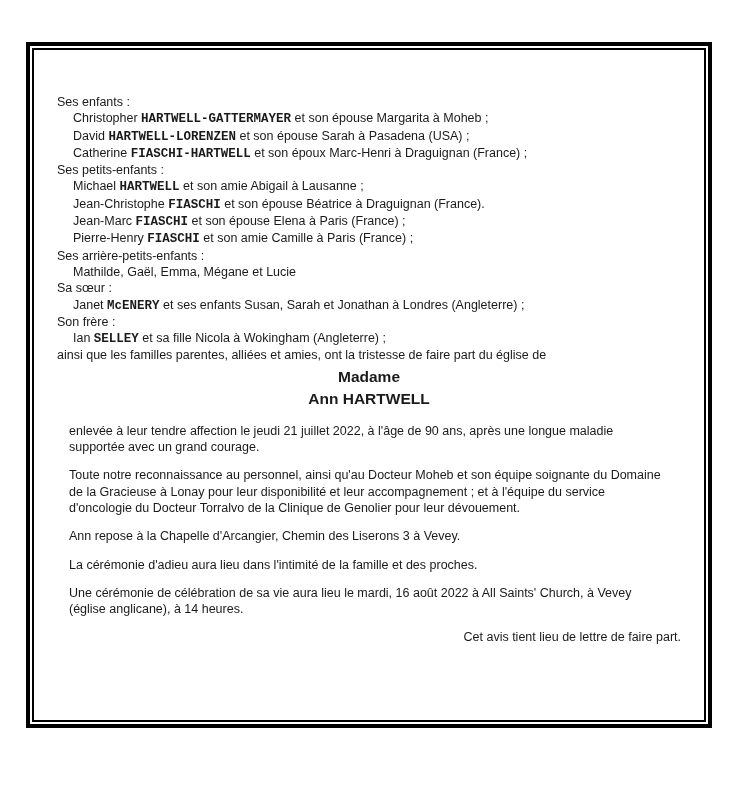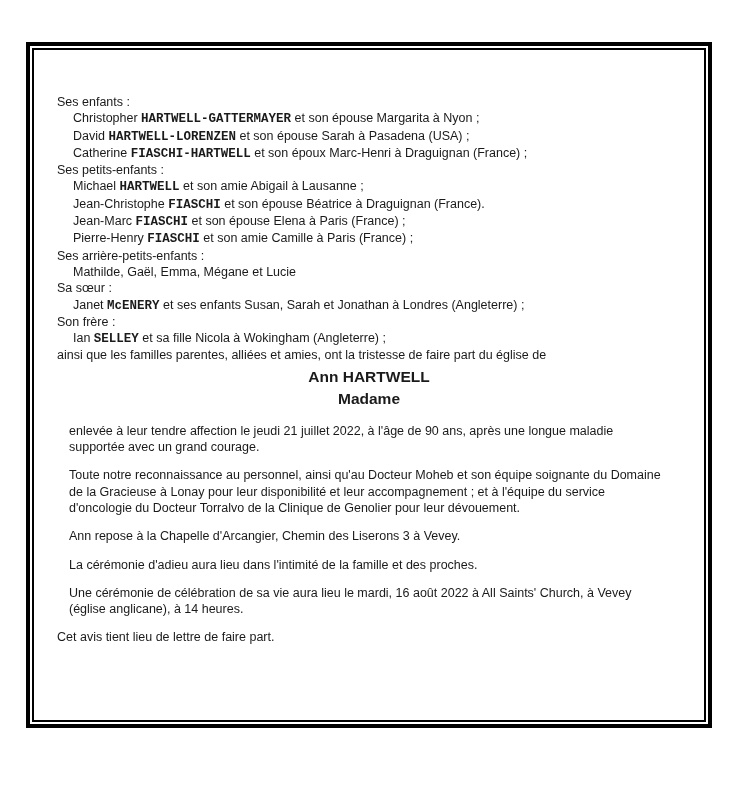--- a/index.html
+++ b/index.html
@@ -48,52 +48,52 @@
     text-align: center;
     font-weight: bold;
     font-size: 15.5px;
     line-height: 22px;
   }
   .para-group .line { margin: 12px; }
   .group-a { margin-top: 13px; }
   .group-b { margin-top: 10px; }
   .closing {
     margin-top: 10px;
-    text-align: left;
+    text-align: right;
   }
 </style>
 </head>
 <body>
 
 <div class="frame">
   <div class="frame-inner">
     <div class="content">
 
       <div class="family">
           <div class="line"><span>Ses enfants :</span></div>
-          <div class="line indent"><span>Christopher </span><span class="bold">HARTWELL-GATTERMAYER</span><span> et son épouse Margarita à Nyon ;</span></div>
+          <div class="line indent"><span>Christopher </span><span class="bold">HARTWELL-GATTERMAYER</span><span> et son épouse Margarita à Moheb ;</span></div>
           <div class="line indent"><span>David </span><span class="bold">HARTWELL-LORENZEN</span><span> et son épouse Sarah à Pasadena (USA) ;</span></div>
           <div class="line indent"><span>Catherine </span><span class="bold">FIASCHI-HARTWELL</span><span> et son époux Marc-Henri à Draguignan (France) ;</span></div>
           <div class="line"><span>Ses petits-enfants :</span></div>
           <div class="line indent"><span>Michael </span><span class="bold">HARTWELL</span><span> et son amie Abigail à Lausanne ;</span></div>
           <div class="line indent"><span>Jean-Christophe </span><span class="bold">FIASCHI</span><span> et son épouse Béatrice à Draguignan (France).</span></div>
           <div class="line indent"><span>Jean-Marc </span><span class="bold">FIASCHI</span><span> et son épouse Elena à Paris (France) ;</span></div>
           <div class="line indent"><span>Pierre-Henry </span><span class="bold">FIASCHI</span><span> et son amie Camille à Paris (France) ;</span></div>
           <div class="line"><span>Ses arrière-petits-enfants :</span></div>
           <div class="line indent"><span>Mathilde, Gaël, Emma, Mégane et Lucie</span></div>
           <div class="line"><span>Sa sœur :</span></div>
           <div class="line indent"><span>Janet </span><span class="bold">McENERY</span><span> et ses enfants Susan, Sarah et Jonathan à Londres (Angleterre) ;</span></div>
           <div class="line"><span>Son frère :</span></div>
           <div class="line indent"><span>Ian </span><span class="bold">SELLEY</span><span> et sa fille Nicola à Wokingham (Angleterre) ;</span></div>
           <div class="line"><span>ainsi que les familles parentes, alliées et amies, ont la tristesse de faire part du église de</span></div>
         </div>
 
       <div class="title">
+        <div class="title-line">Madame</div>
         <div class="title-line">Ann HARTWELL</div>
-        <div class="title-line">Madame</div>
       </div>
 
       <div class="para-group group-a">
           <div class="line"><span>enlevée à leur tendre affection le jeudi 21 juillet 2022, à l'âge de 90 ans, après une longue maladie supportée avec un grand courage.</span></div>
           <div class="line"><span>Toute notre reconnaissance au personnel, ainsi qu'au Docteur Moheb et son équipe soignante du Domaine de la Gracieuse à Lonay pour leur disponibilité et leur accompagnement ; et à l'équipe du service d'oncologie du Docteur Torralvo de la Clinique de Genolier pour leur dévouement.</span></div>
         </div>
 
       <div class="para-group group-b">
           <div class="line"><span>Ann repose à la Chapelle d'Arcangier, Chemin des Liserons 3 à Vevey.</span></div>
           <div class="line"><span>La cérémonie d'adieu aura lieu dans l'intimité de la famille et des proches.</span></div>

